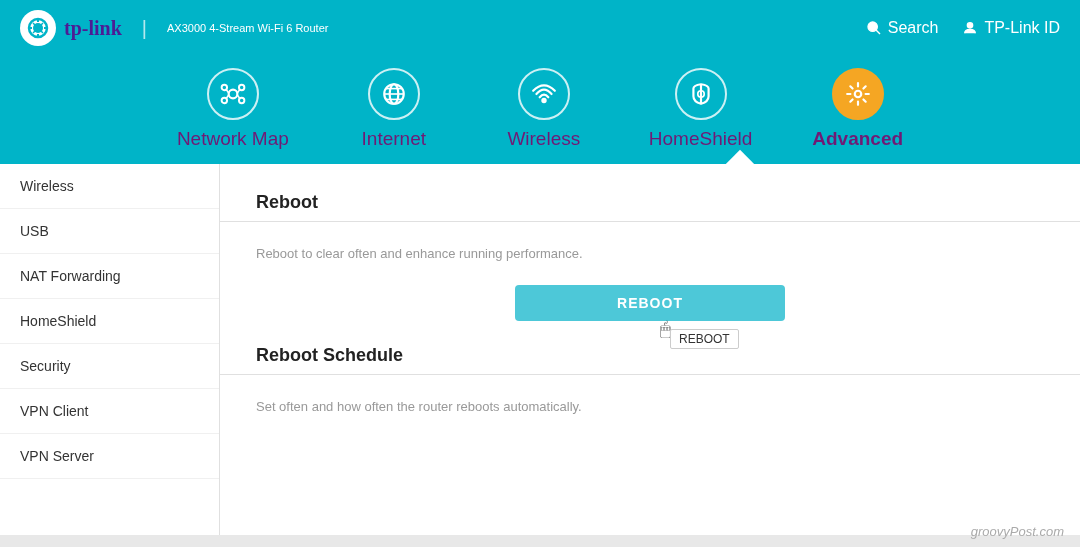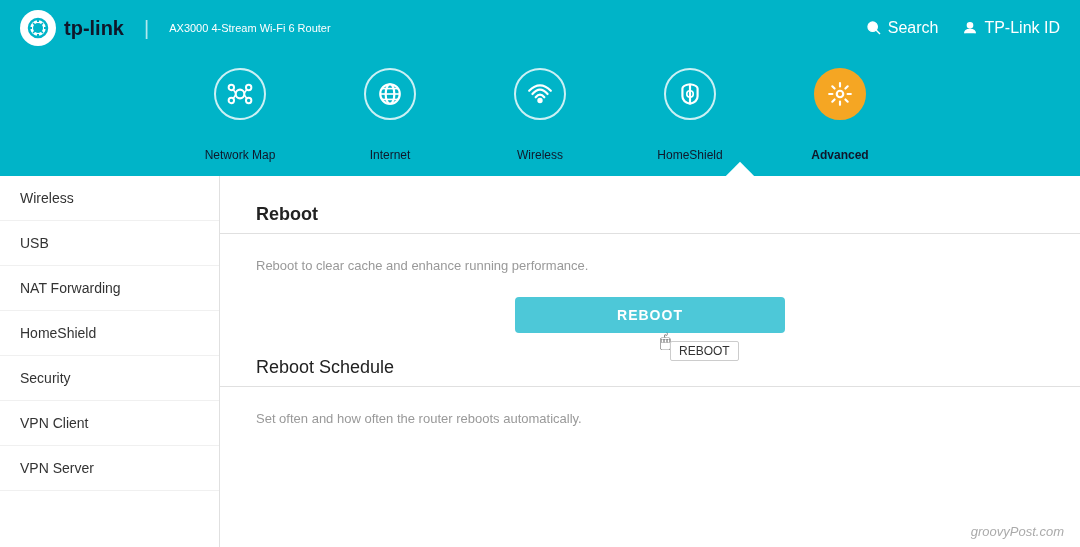--- a/index.html
+++ b/index.html
@@ -37,23 +37,24 @@
       border-radius: 50%;
       display: flex;
       align-items: center;
       justify-content: center;
     }
     .logo-icon svg {
       width: 24px;
       height: 24px;
     }
     .logo-text {
-      color: #0f172a;
+      color: #4c1d95;
       font-size: 20px;
       font-weight: bold;
+      font-family: Liberation Serif, serif;
     }
     .header-divider {
       color: white;
       font-size: 20px;
       opacity: 0.7;
       margin: 0 8px;
     }
     .router-name {
       color: white;
       font-size: 11px;
@@ -113,23 +114,22 @@
       width: 26px;
       height: 26px;
       stroke: white;
       fill: none;
       stroke-width: 2;
     }
     .nav-icon-circle.active svg {
       stroke: white;
     }
     .nav-label {
-      color: #0f172a;
-      font-size: 12px;
-      margin-top: 20px;
+      color: #701a75;
+      font-size: 19px;
     }
     .nav-label.active {
       font-weight: bold;
     }
     .nav-arrow {
       position: absolute;
       bottom: -10px;
       width: 20px;
       height: 20px;
       background: white;
@@ -214,21 +214,21 @@
     }
     .cursor-icon {
       position: absolute;
       top: 34px;
       left: calc(50% + 10px);
       font-size: 18px;
       color: #333;
     }
     .schedule-title {
       font-size: 18px;
-      font-weight: normal;
+      font-weight: bold;
       color: #222;
       margin-top: 24px;
       margin-bottom: 8px;
     }
     .schedule-desc {
       font-size: 13px;
       color: #999;
     }
 
     
@@ -368,21 +368,21 @@
       <span>VPN Client</span>
     </div>
     <div class="sidebar-item">
       <span>VPN Server</span>
     </div>
   </div>
 
   <div class="content">
     <div class="section-title">Reboot</div>
     <hr class="divider">
-    <div class="section-desc">Reboot to clear cache and enhance running performance.</div>
+    <div class="section-desc">Reboot to clear often and enhance running performance.</div>
 
     <div class="reboot-btn-area">
       <button class="reboot-btn">REBOOT</button>
       <span class="cursor-icon">🖱</span>
       <span class="tooltip-label">REBOOT</span>
     </div>
 
     <div class="schedule-title">Reboot Schedule</div>
     <hr class="divider">
     <div class="schedule-desc">Set often and how often the router reboots automatically.</div>

